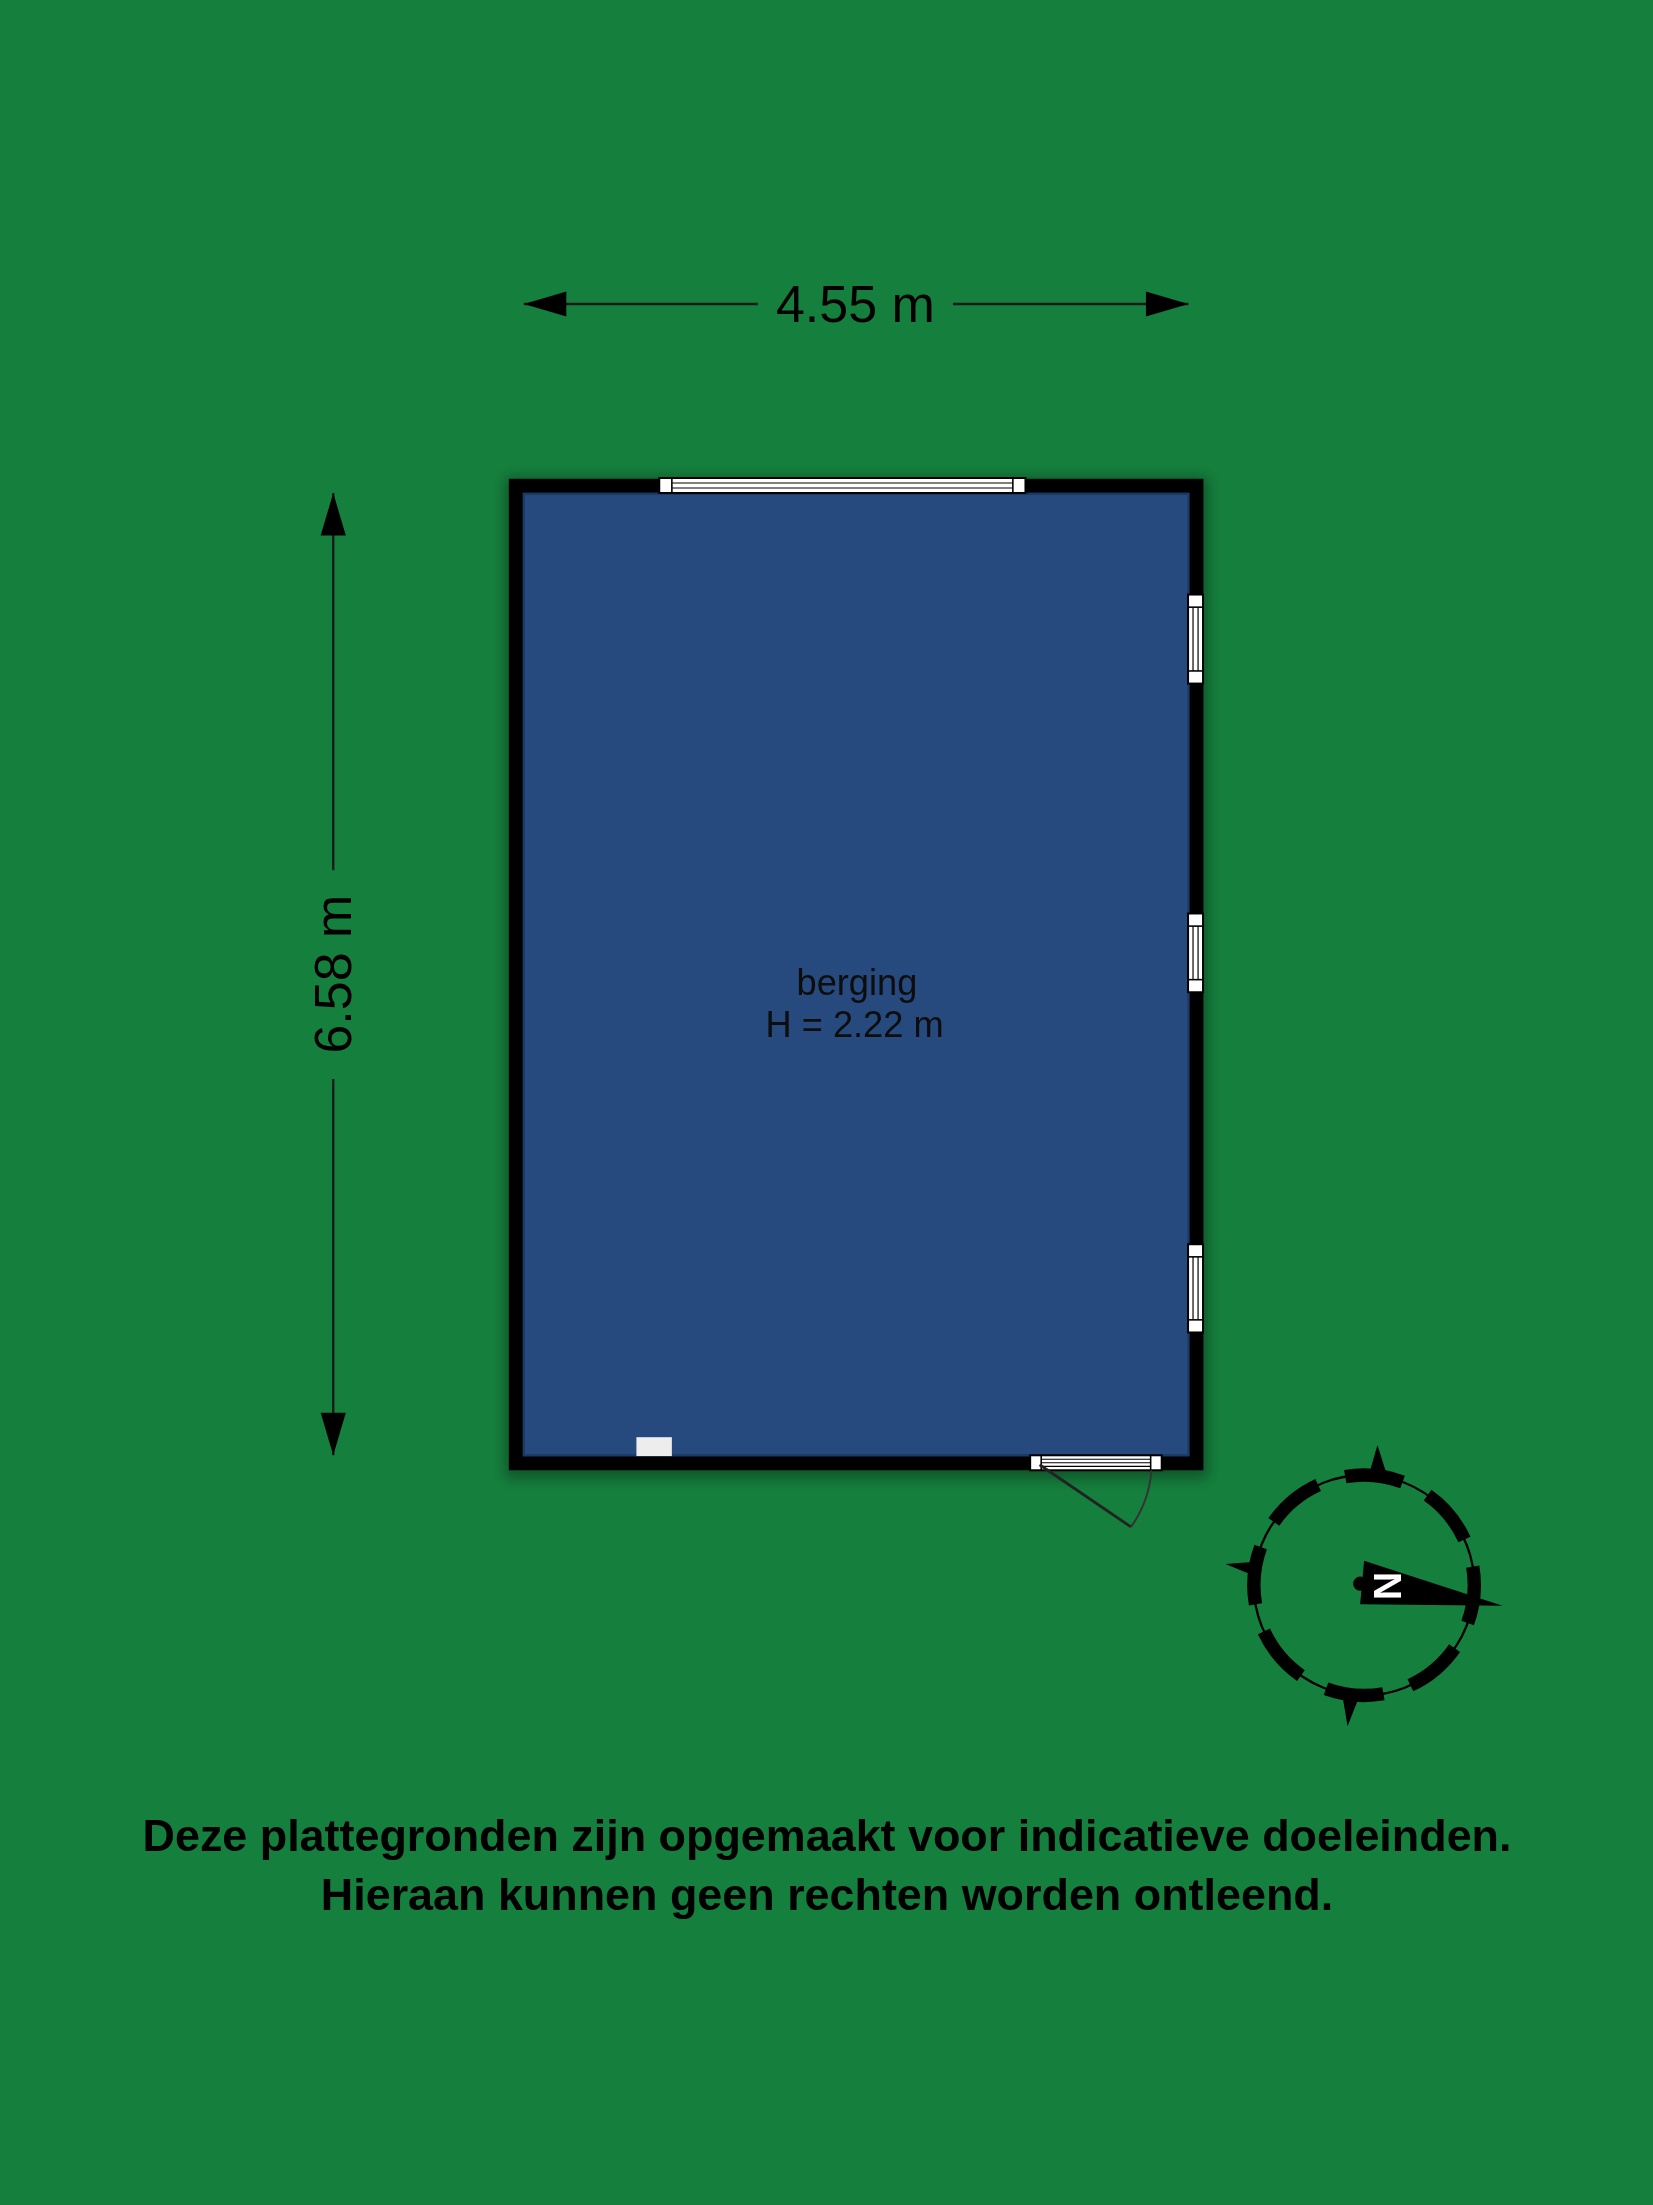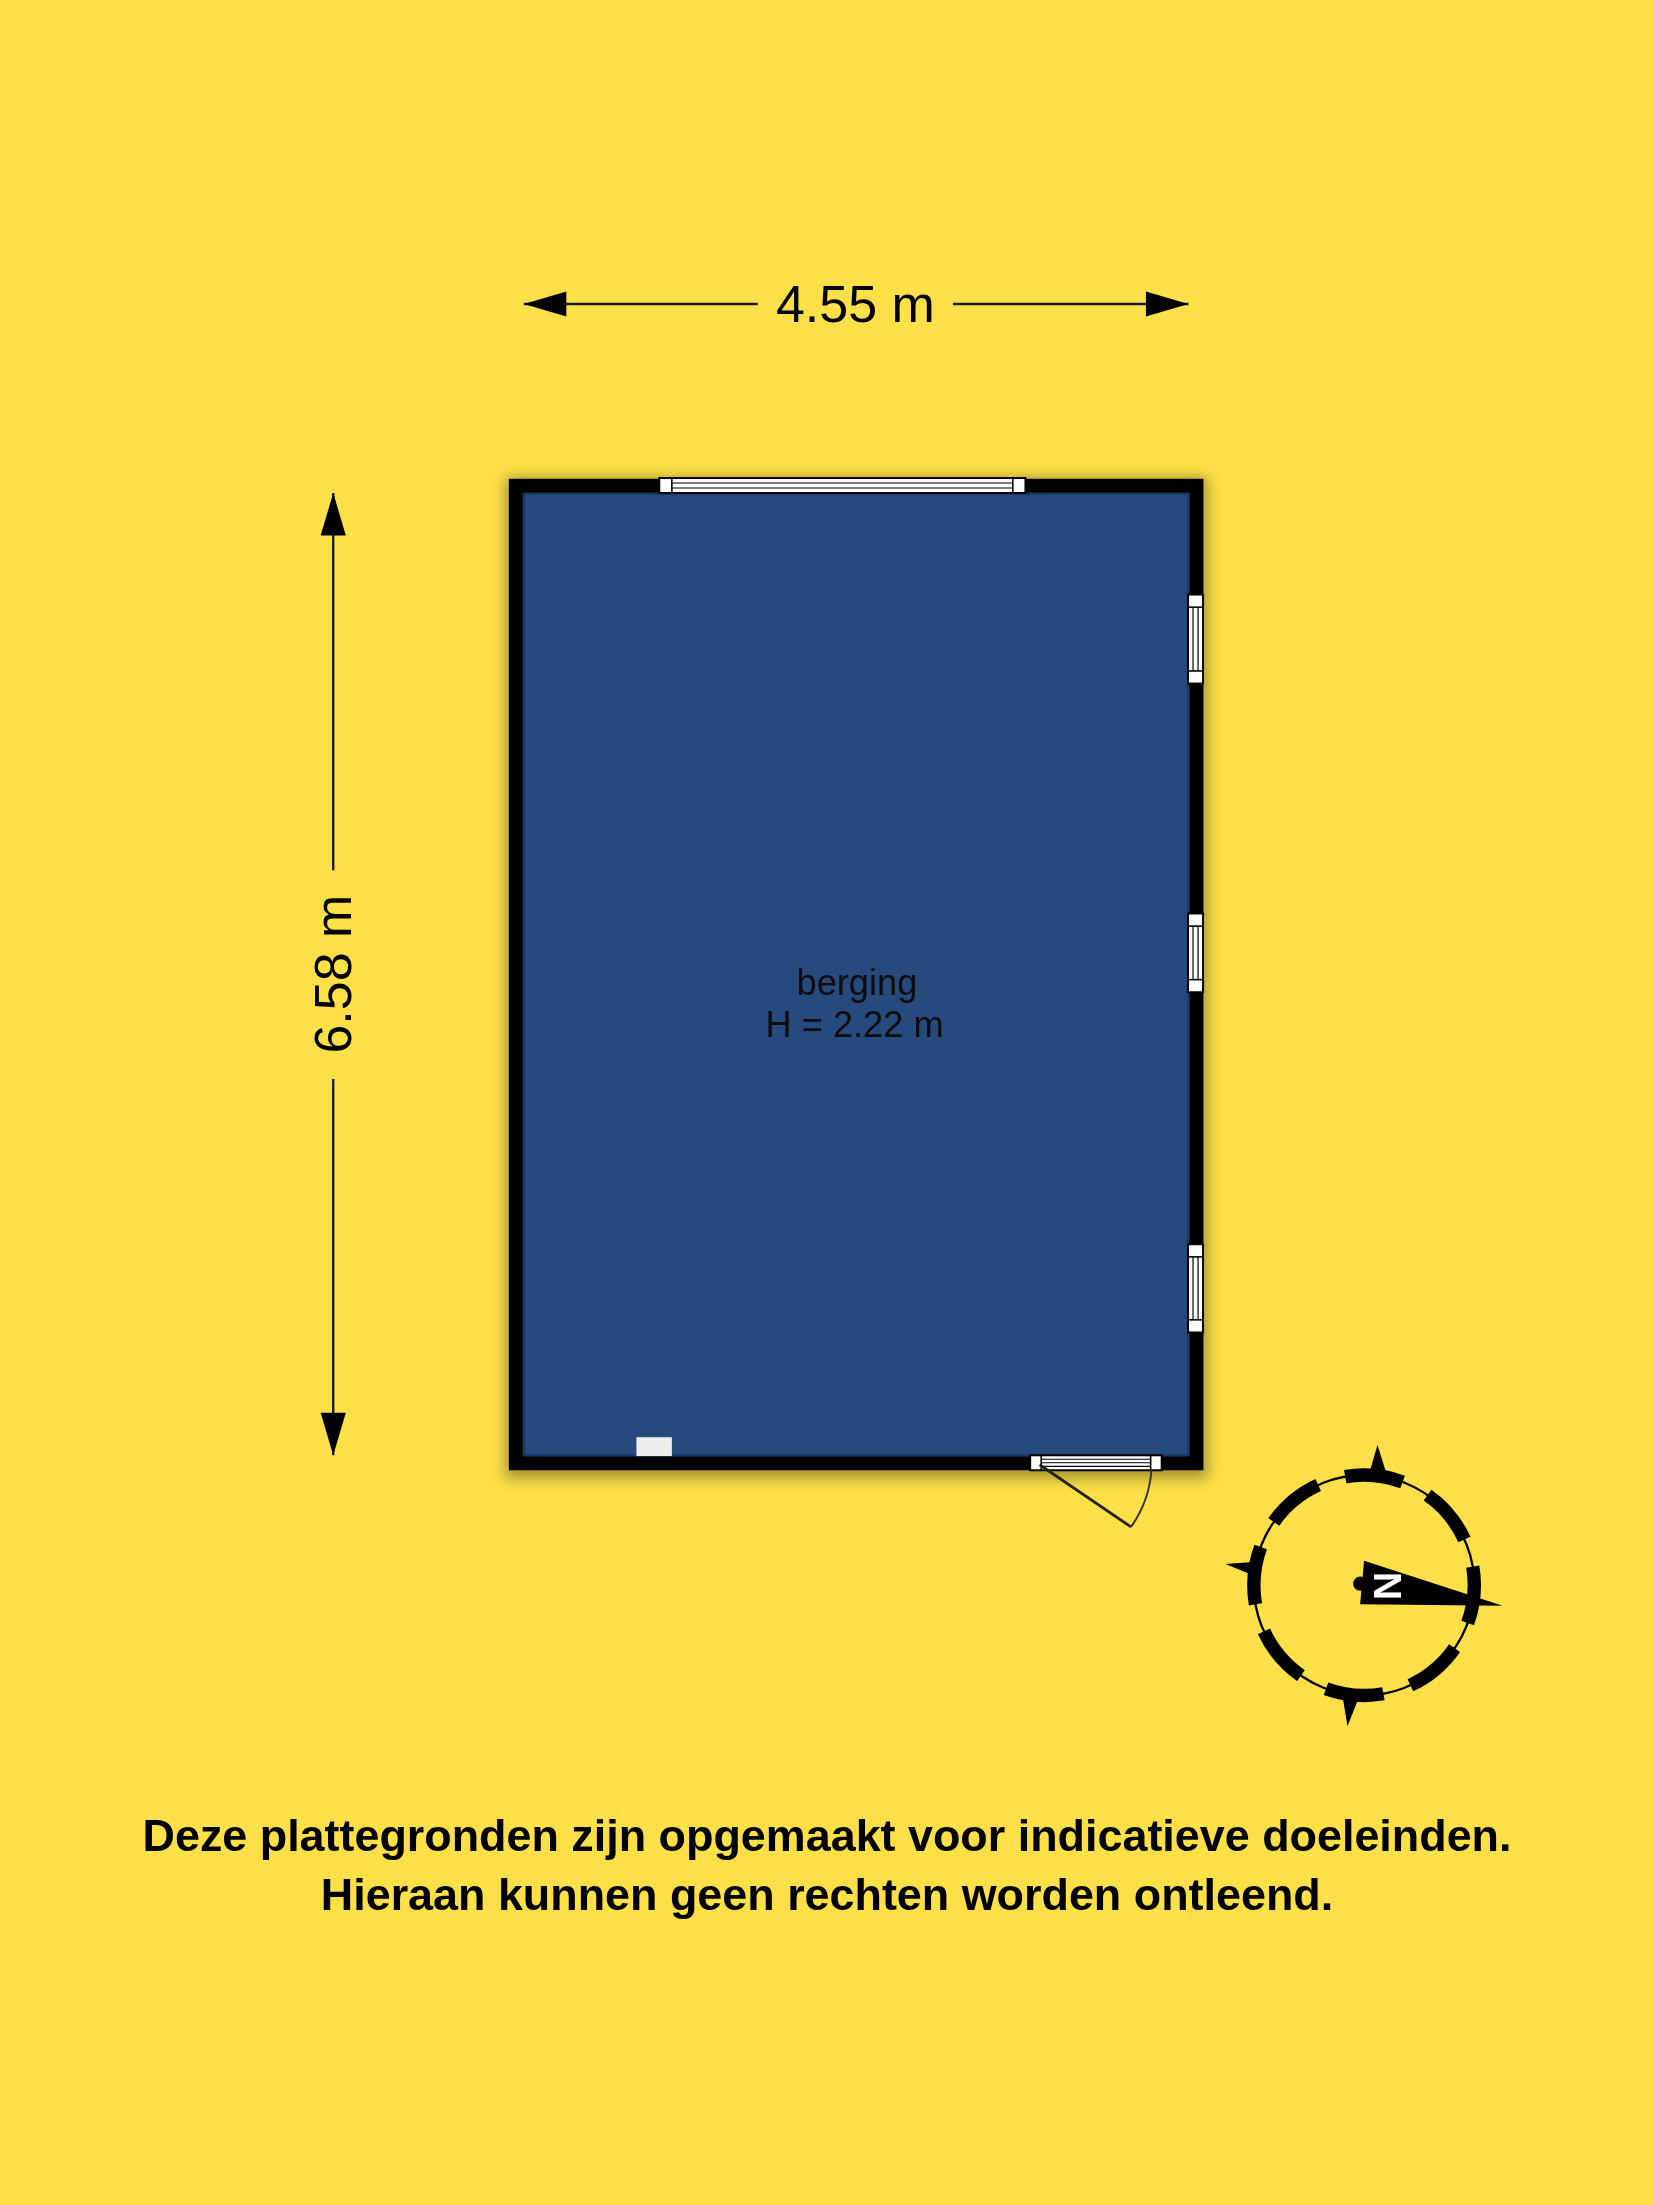--- a/index.html
+++ b/index.html
@@ -1,20 +1,20 @@
 <!DOCTYPE html>
 <html style="font-size:12.6px"><head>
 <meta charset="utf-8">
 <style>
   html,body{margin:0;padding:0;background:#ffffff;}
   .stage{
     position:relative;
     width:1654px;
     height:2205px;
-    background:#fde047;
+    background:#15803d;
     font-family:"Liberation Sans", sans-serif;
     overflow:hidden;
   }
   .stage svg{position:absolute;left:0;top:0;}
   .dim-text{font-size:66px;fill:#000000;}
   .room-text{font-size:46px;fill:#0d0d0d;}
   .compass-n{font-size:50px;font-weight:bold;fill:#ffffff;}
   .disclaimer{font-size:57px;font-weight:bold;fill:#000000;}
 </style>
 </head>

